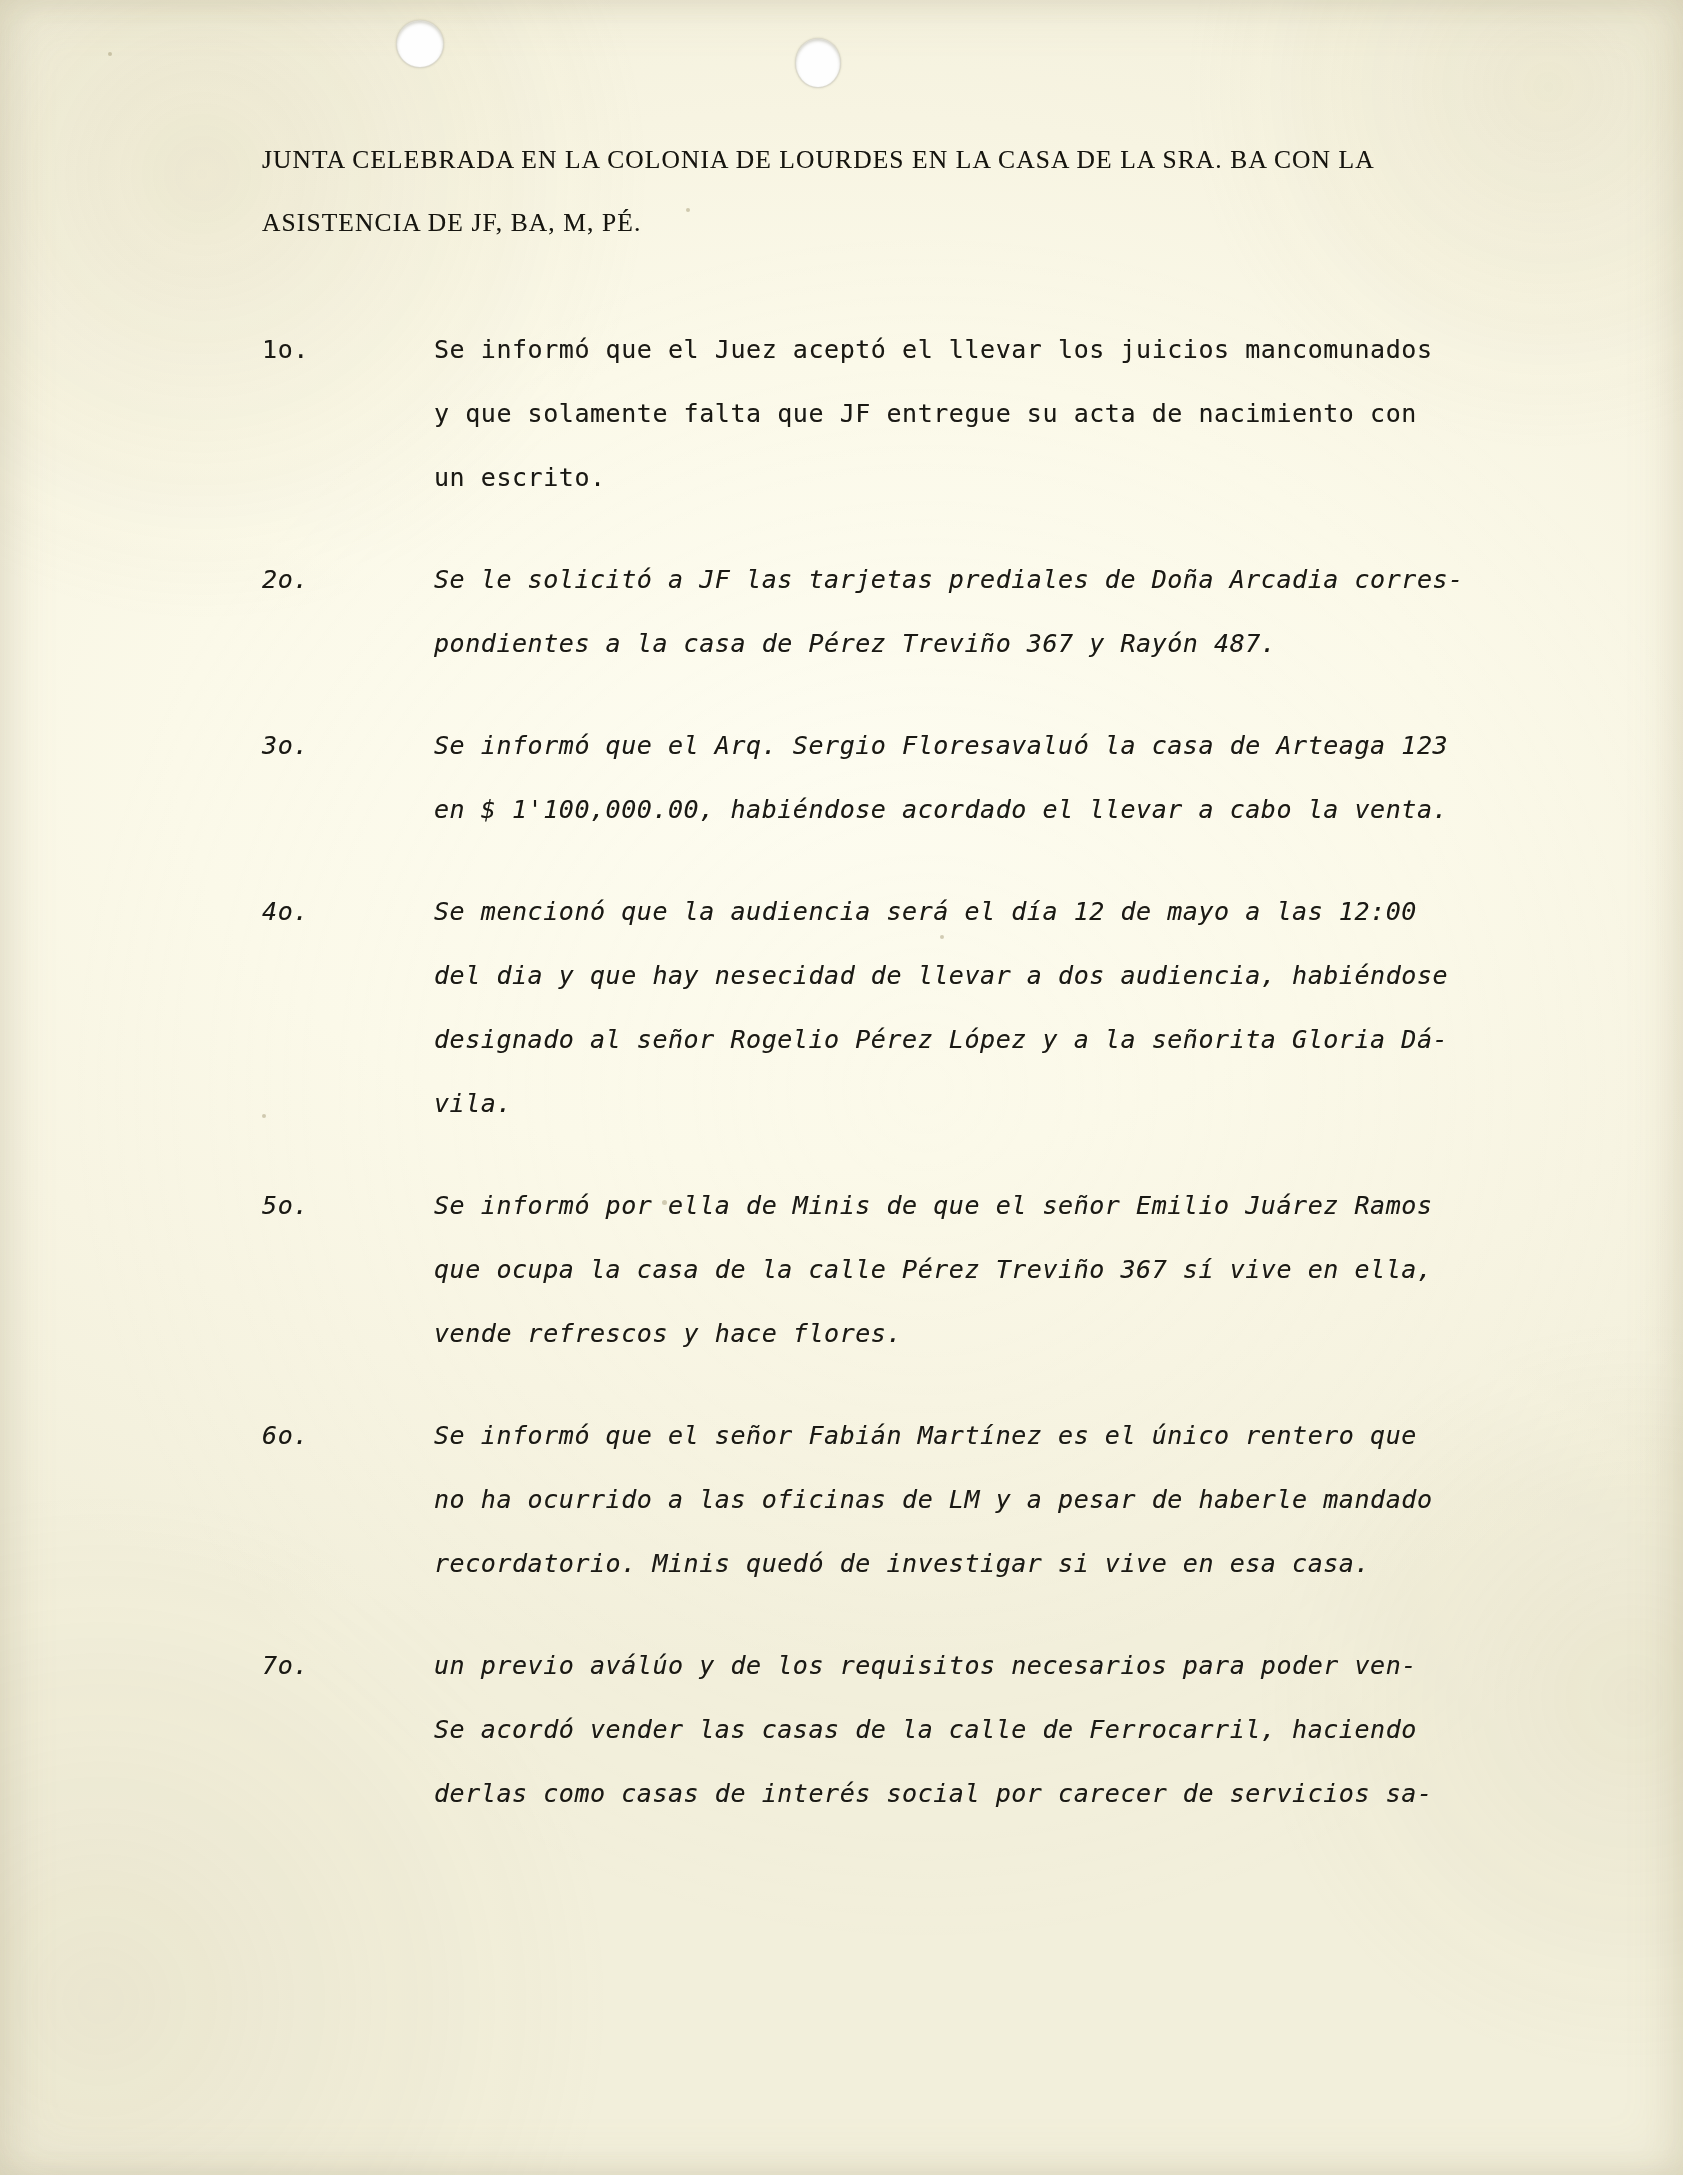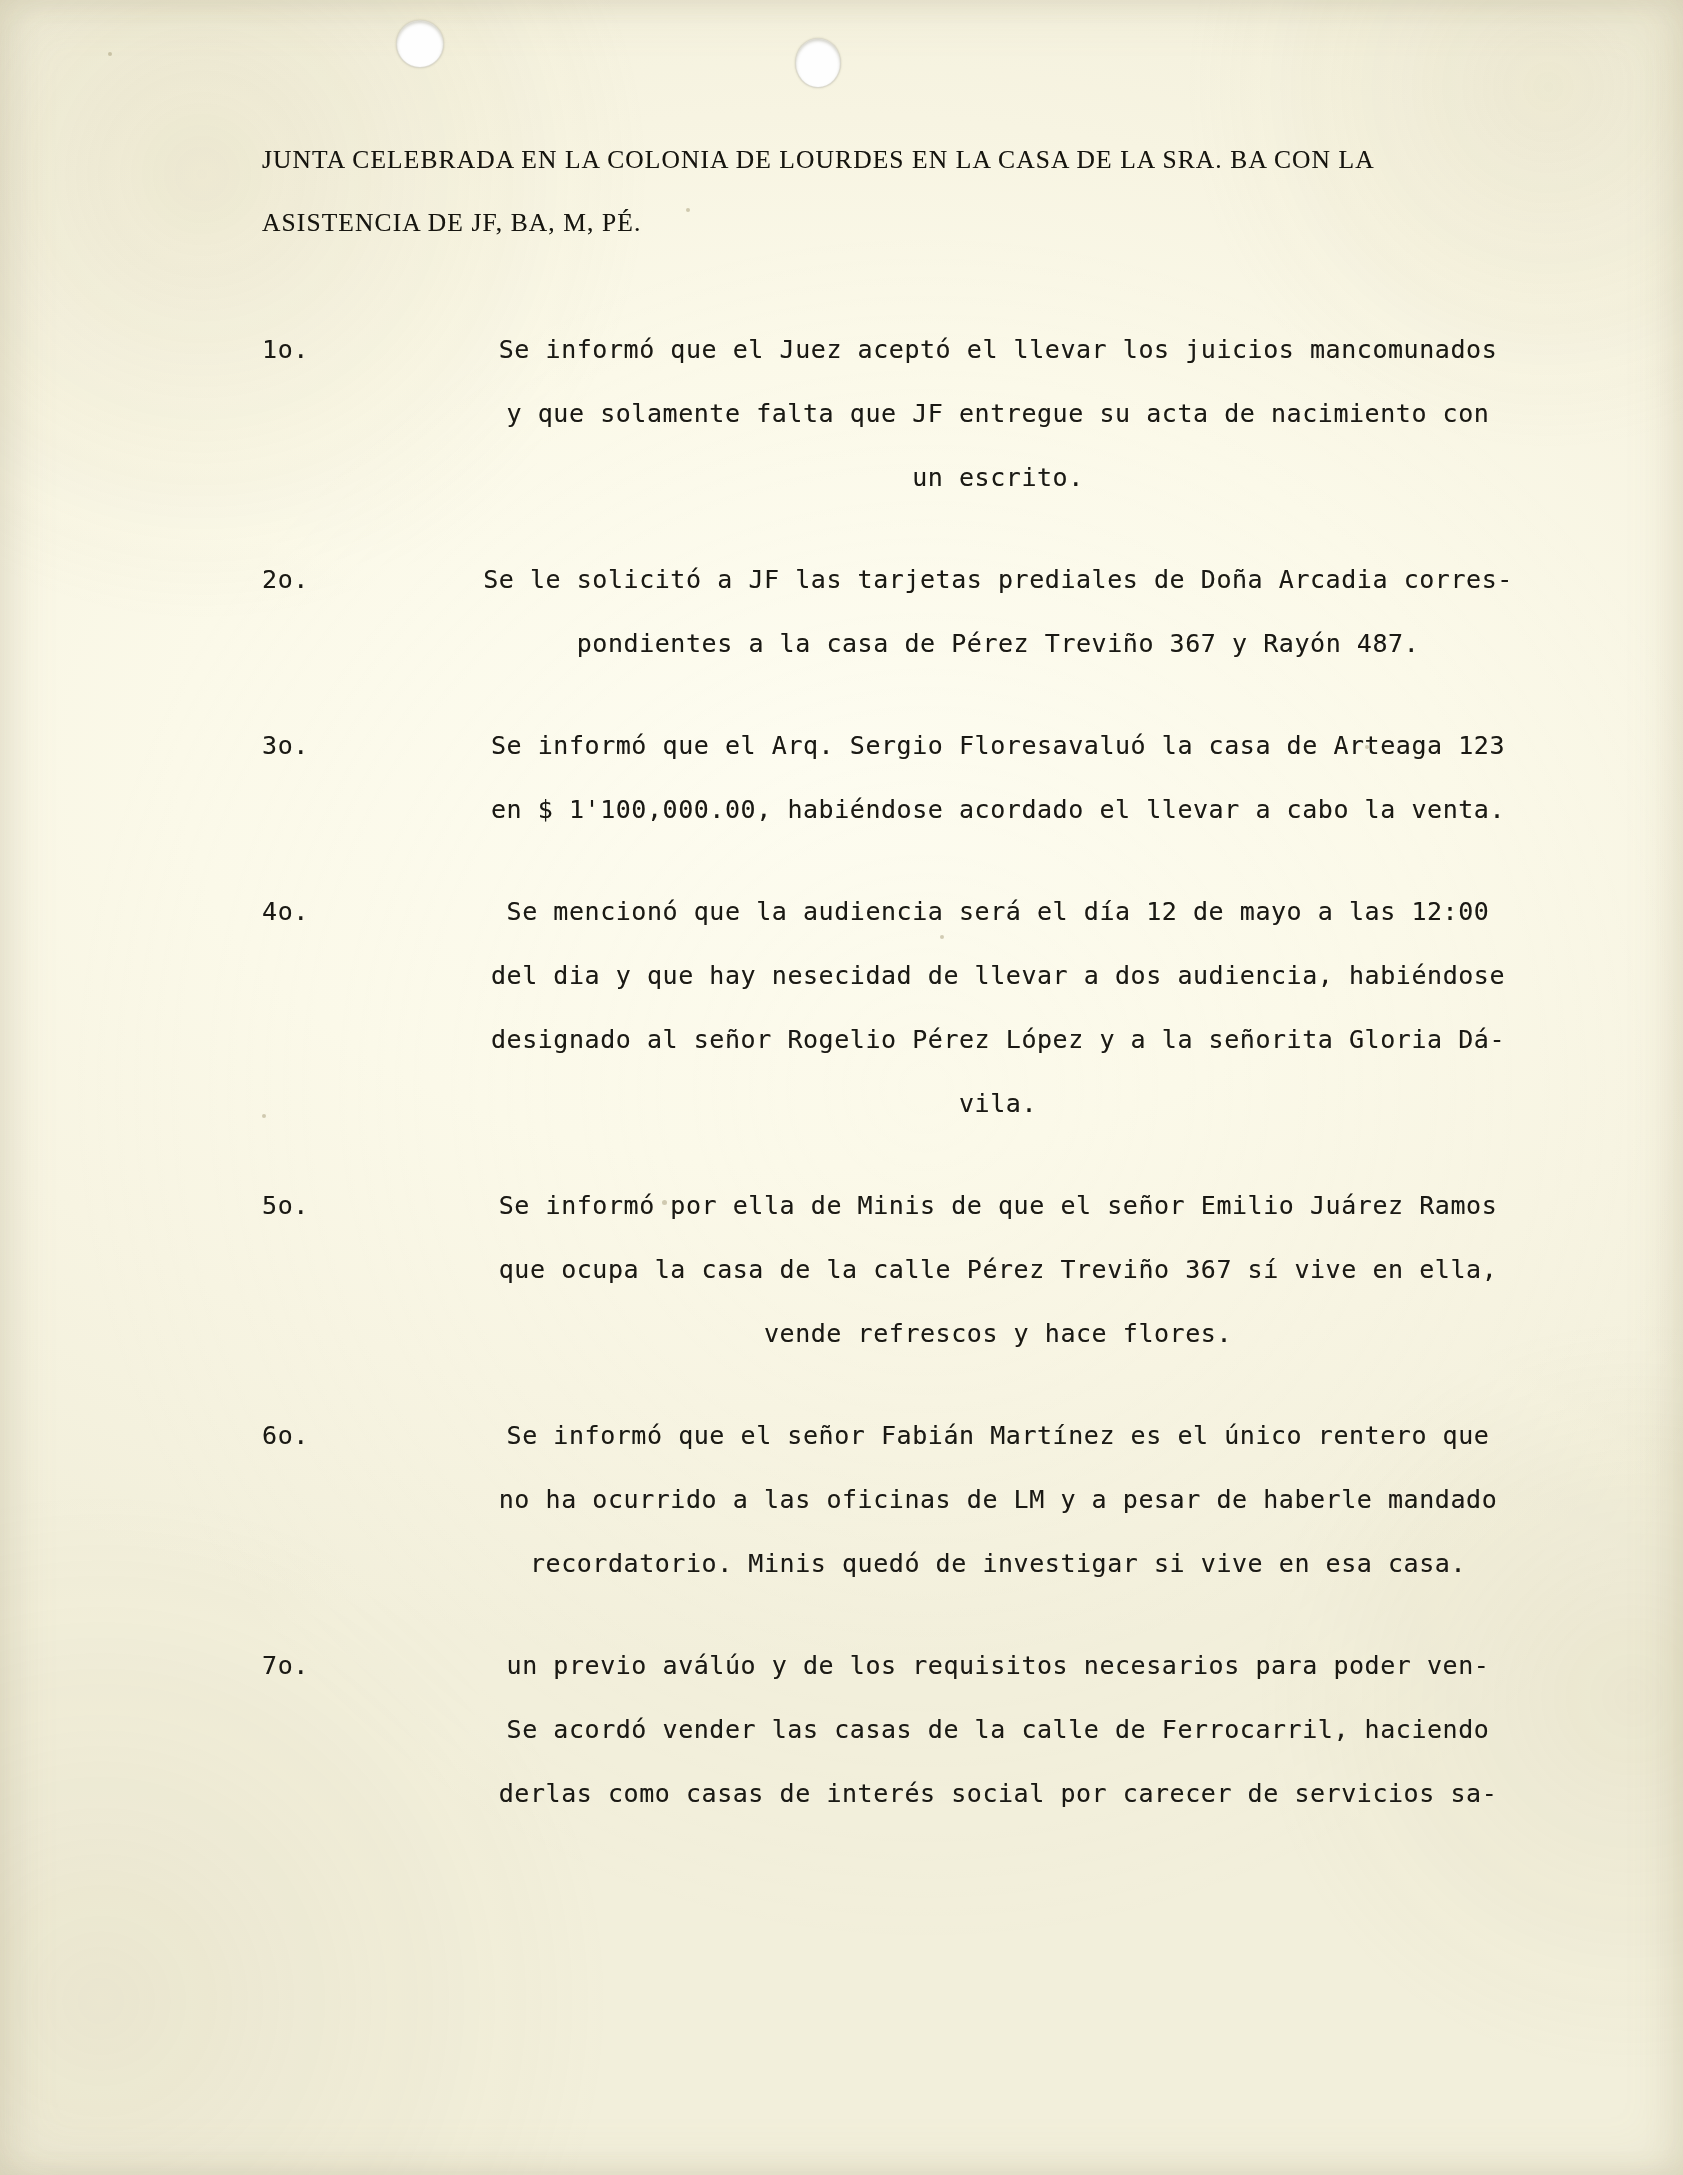--- a/index.html
+++ b/index.html
@@ -89,21 +89,20 @@
   .items {
     position: absolute;
     left: 262px;
     top: 318px;
     width: 1300px;
   }
 
   .item {
     position: relative;
     display: block;
-    text-align: center;
   }
 
   .item-marker {
     position: absolute;
     left: 0;
     top: 0;
     font-size: 25px;
     line-height: 64px;
     letter-spacing: 0.6px;
     white-space: pre;
@@ -116,20 +115,21 @@
 
   .item-body .line {
     font-size: 25px;
     line-height: 64px;
     letter-spacing: 0.55px;
     color: #1a1914;
   }
 
   .item + .item {
     margin-top: 38px;
+    font-style: italic;
   }
 
   
   .line, .item-marker {
     text-shadow: 0 0 0.6px rgba(30,30,25,0.35);
   }
 
   .speck {
     position: absolute;
     background: rgba(150,138,100,0.42);

